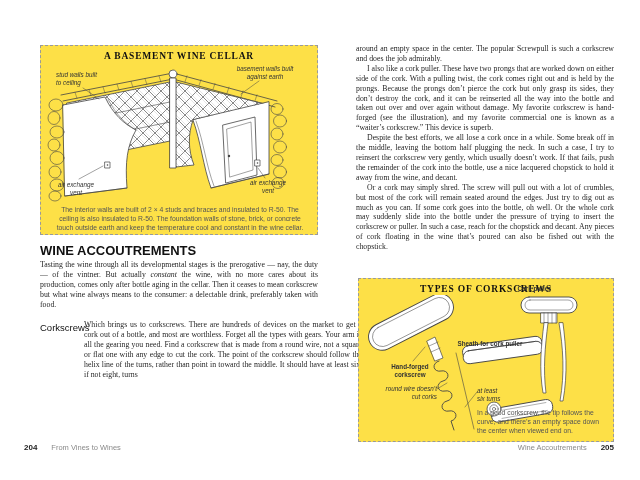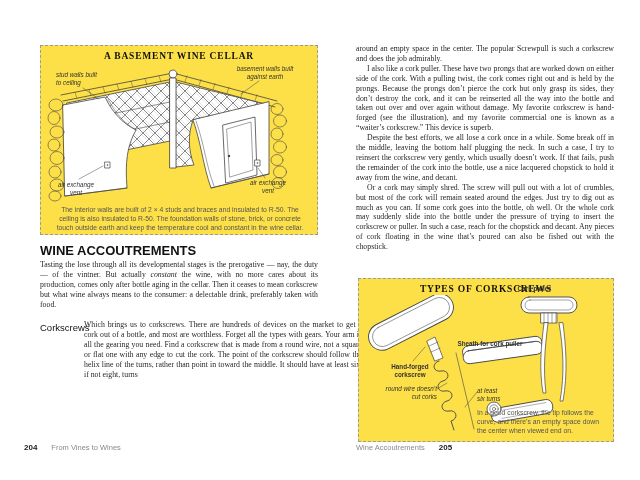--- a/index.html
+++ b/index.html
@@ -38,21 +38,21 @@
                 font-size:7.8px; line-height:9.9px; color:#1f1f1f; }
   .body-block p { margin:0; }
   .body-block p.indent { text-indent:11px; }
   .intro-para      { left:40px; top:260px; width:278px; }
   .corkscrews-para { left:40px; top:320px; width:278px;margin-left:44px; }
   .right-text      { left:26px; top:44px;  width:258px; max-height:232px; overflow:hidden; }
 
   .footer { position:absolute; top:443px; font-family:"Liberation Sans", sans-serif;
             font-size:7.5px; color:#8a8a8a; }
   .footer-left  { left:24px; }
-  .footer-right { left:26px; width:258px; text-align:left; }
+  .footer-right { left:26px; width:258px; text-align:right; }
   .footer .pn { font-weight:bold; color:#222; font-size:8px; }
   .footer .gap { display:inline-block; width:14px; }
 </style>
 </head>
 <body>
 
 <div class="sheet">
 
   <section class="page page-left">
 
@@ -133,21 +133,21 @@
 vent</div>
       <div class="fig-label it t-center" style="left:204px; top:133px; width:46px;">air exchange
 vent</div>
 
       <div class="fig-caption t-center" style="left:12px; top:160px; width:254px;">The interior walls are built of 2 × 4 studs and braces and insulated to R-50. The ceiling is also insulated to R-50. The foundation walls of stone, brick, or concrete touch outside earth and keep the temperature cool and constant in the wine cellar.</div>
     </figure>
 
     <h1 class="section-heading">WINE ACCOUTREMENTS</h1>
 
     <div class="body-block intro-para">
-      <p><span>Tasting the lose through all its developmental stages is the prerogative — nay, the duty — of the vintner. But actually </span><em>constant</em><span> the wine, with no more cares about its production, comes only after bottle aging in the cellar. Then it ceases to mean corkscrew but what wine always means to the consumer: a delectable drink, preferably taken with food.</span></p>
+      <p><span>Tasting the wine through all its developmental stages is the prerogative — nay, the duty — of the vintner. But actually </span><em>constant</em><span> the wine, with no more cares about its production, comes only after bottle aging in the cellar. Then it ceases to mean corkscrew but what wine always means to the consumer: a delectable drink, preferably taken with food.</span></p>
     </div>
 
     <h2 class="subsection-heading">Corkscrews</h2>
 
     <div class="body-block corkscrews-para">
       <p>Which brings us to corkscrews. There are hundreds of devices on the market to get a cork out of a bottle, and most are worthless. Forget all the types with gears. Your arm is all the gearing you need. Find a corkscrew that is made from a round wire, not a square or flat one with any edge to cut the cork. The point of the corkscrew should follow the helix line of the turns, rather than point in toward the middle. It should have at least six, if not eight, turns</p>
     </div>
 
     <div class="footer footer-left">
       <span class="pn">204</span><span class="gap"></span><span>From Vines to Wines</span>

